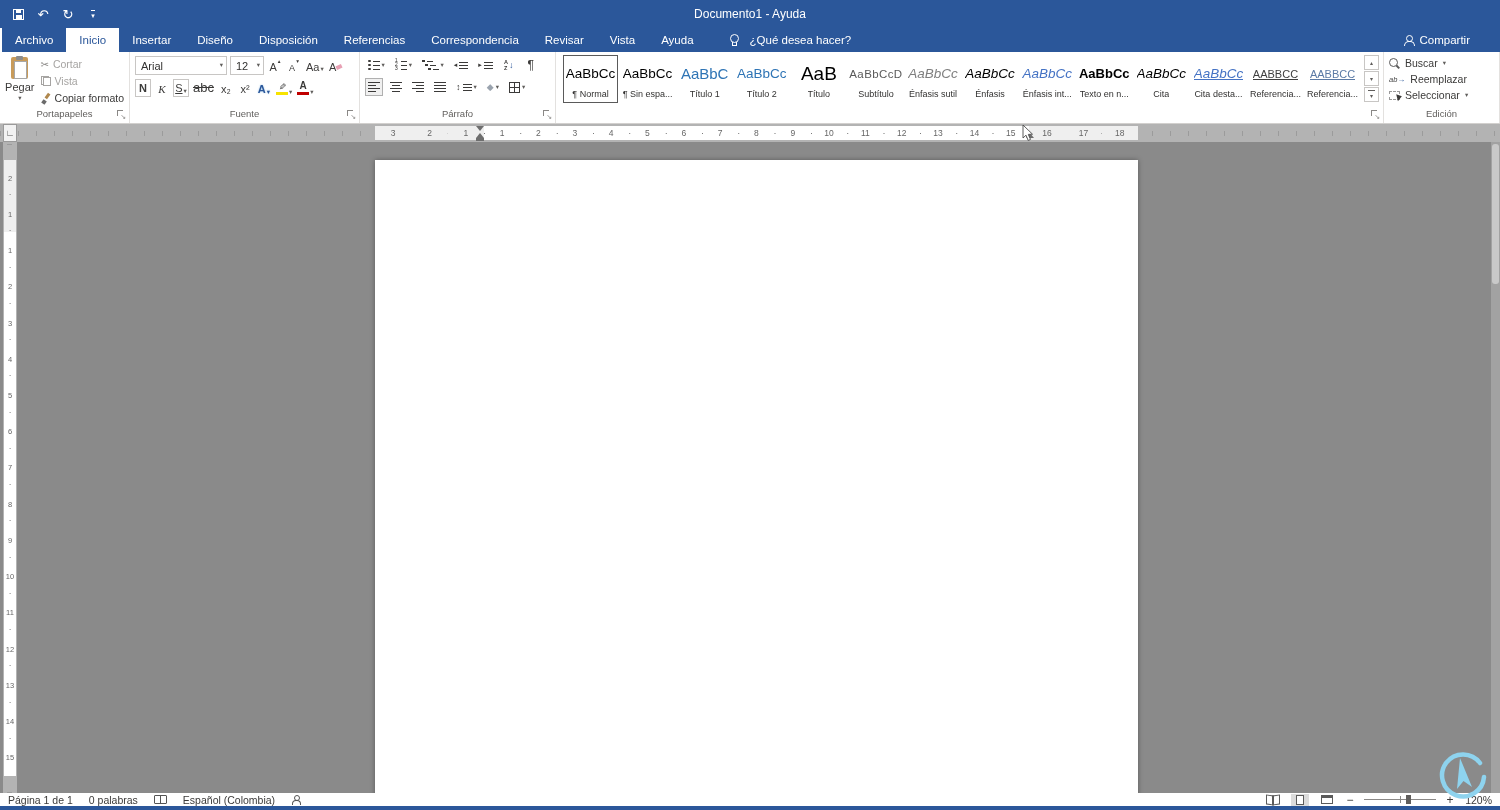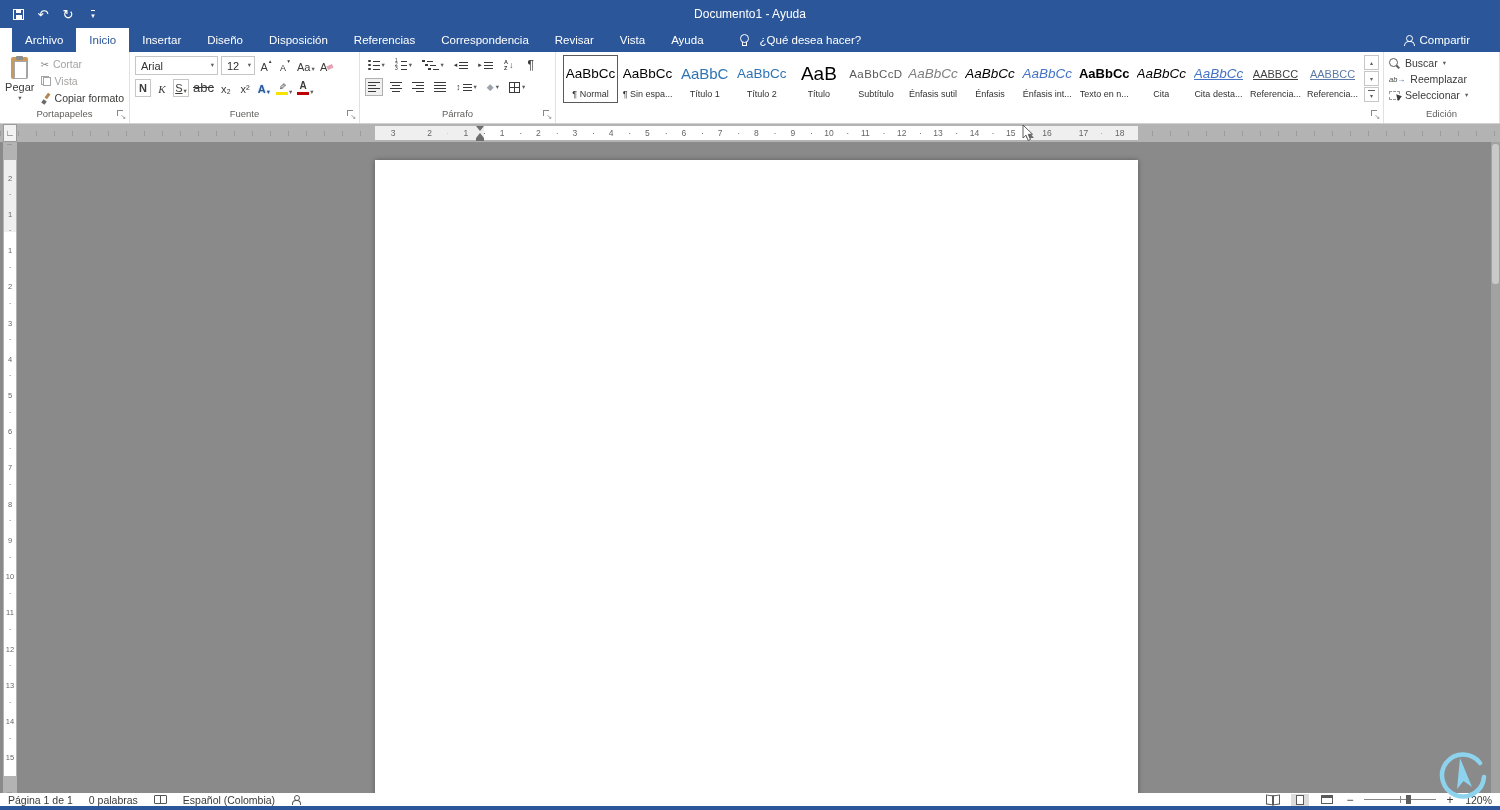--- a/index.html
+++ b/index.html
@@ -23,21 +23,21 @@
   .winbtn{width:34px;height:100%;display:flex;align-items:center;justify-content:center;color:#fff}
   .i-ribopts{position:relative;width:12px;height:11px;border:1px solid #fff;font-size:7px;display:flex;align-items:flex-start;justify-content:center;line-height:5px}
   .i-ribopts::after{content:"^";font-size:8px}
   .i-min{display:block;width:9px;height:1px;background:#fff}
   .i-restore{position:relative;width:10px;height:10px}
   .i-restore::before{content:"";position:absolute;right:0;top:0;width:7px;height:7px;border:1px solid #fff}
   .i-restore::after{content:"";position:absolute;left:0;bottom:0;width:7px;height:7px;border:1px solid #fff;background:#2b579a}
   .i-close::after{content:"×";font-size:16px;line-height:1}
 
   
-  .tabrow{position:absolute;top:28px;left:12px;right:0;height:24px;background:#2b579a;display:flex;align-items:stretch;color:#fff;z-index:29}
+  .tabrow{position:absolute;top:28px;left:2px;right:0;height:24px;background:#2b579a;display:flex;align-items:stretch;color:#fff;z-index:29}
   .tabs{display:flex;align-items:stretch}
   .tab{padding:0 13px;display:flex;align-items:center;font-size:11.5px;white-space:nowrap;cursor:default}
   .tab.active{background:#fff;color:#2b579a}
   .tellme{display:flex;align-items:center;gap:12px;margin-left:22px;font-size:11.5px;white-space:nowrap}
   .i-bulb{position:relative;width:9px;height:13px}
   .i-bulb::before{content:"";position:absolute;top:0;left:1px;width:7px;height:7px;border:1px solid #fff;border-radius:50%}
   .i-bulb::after{content:"";position:absolute;bottom:1px;left:3px;width:3px;height:3px;border-bottom:1px solid #fff;border-left:1px solid #fff;border-right:1px solid #fff}
   .share{margin-left:auto;display:flex;align-items:center;gap:6px;padding-right:30px;font-size:11.5px}
   .i-person{position:relative;width:10px;height:11px}
   .i-person::before{content:"";position:absolute;top:0;left:2.5px;width:5px;height:5px;border:1px solid #fff;border-radius:50%}
@@ -71,21 +71,21 @@
   .i-copy::after{content:"";position:absolute;right:0;bottom:0;width:6px;height:7px;border:1px solid #a6a4a2;background:#fff}
   .i-brush{position:relative;width:10px;height:11px}
   .i-brush::before{content:"";position:absolute;left:5px;top:0;width:3px;height:6px;background:#b0884e;transform:rotate(35deg)}
   .i-brush::after{content:"";position:absolute;left:1px;bottom:0;width:4px;height:4px;background:#6b6b6b;transform:rotate(35deg)}
 
   
   .grp-font{width:230px}
   .frow{display:flex;align-items:center;gap:3px}
   .combo{border:1px solid #c8c6c4;background:#fff;height:19px;display:flex;align-items:center;font-size:11px;color:#323130;padding:0 3px 0 5px;gap:4px}
   .combo .cval{flex:1;white-space:nowrap;overflow:hidden}
-  .combo.family{width:83px}
+  .combo.family{width:92px}
   .combo.size{width:34px}
   .fbtn{min-width:16px;height:18px;display:flex;align-items:flex-end;justify-content:center;gap:1px;font-size:11px;color:#3b3a39;padding:0 1px 2px 1px}
   .fbtn .tmark{font-size:5.5px;color:#3b3a39;align-self:flex-start;margin-top:1px}
   .tmark.up::after{content:"▴"}
   .tmark.down::after{content:"▾"}
   .fbtn .smallA{font-size:9px}
   .boxed{border:1px solid #c8c6c4}
   .fbtn.b{font-weight:bold}
   .fbtn.i{font-style:italic;font-family:"Liberation Serif","DejaVu Serif",serif}
   .fbtn.u .uletter{text-decoration:underline}

